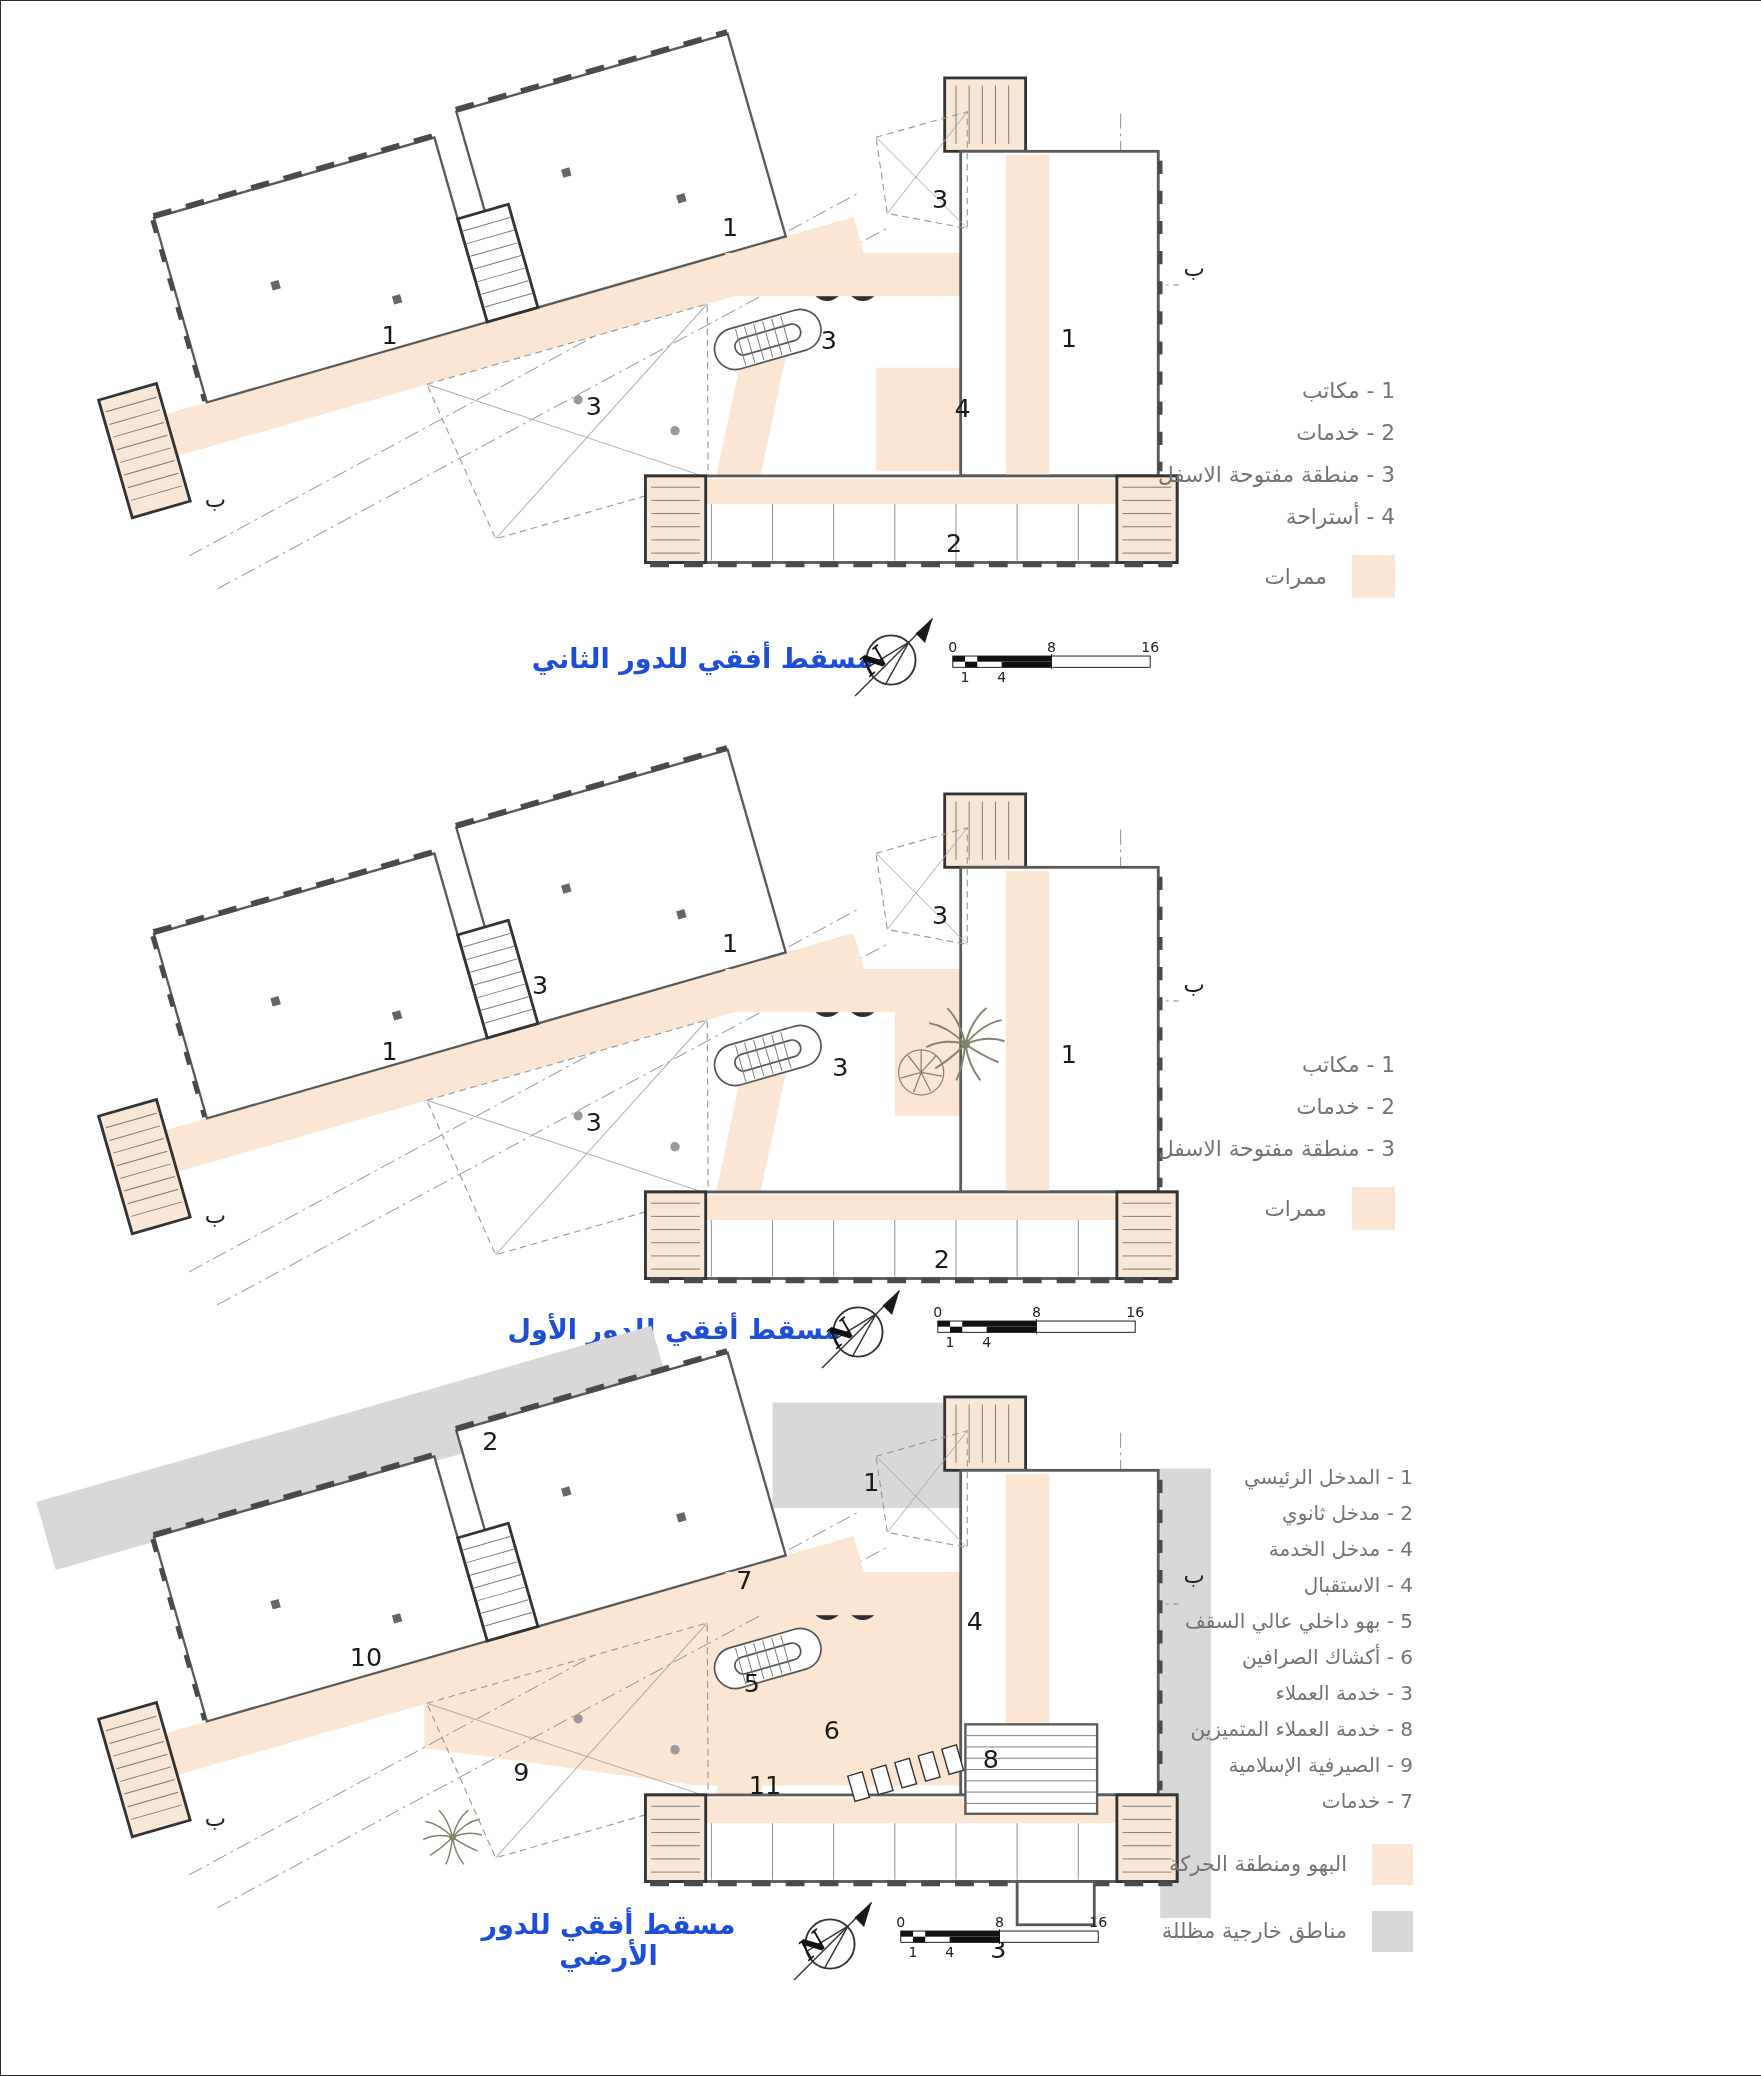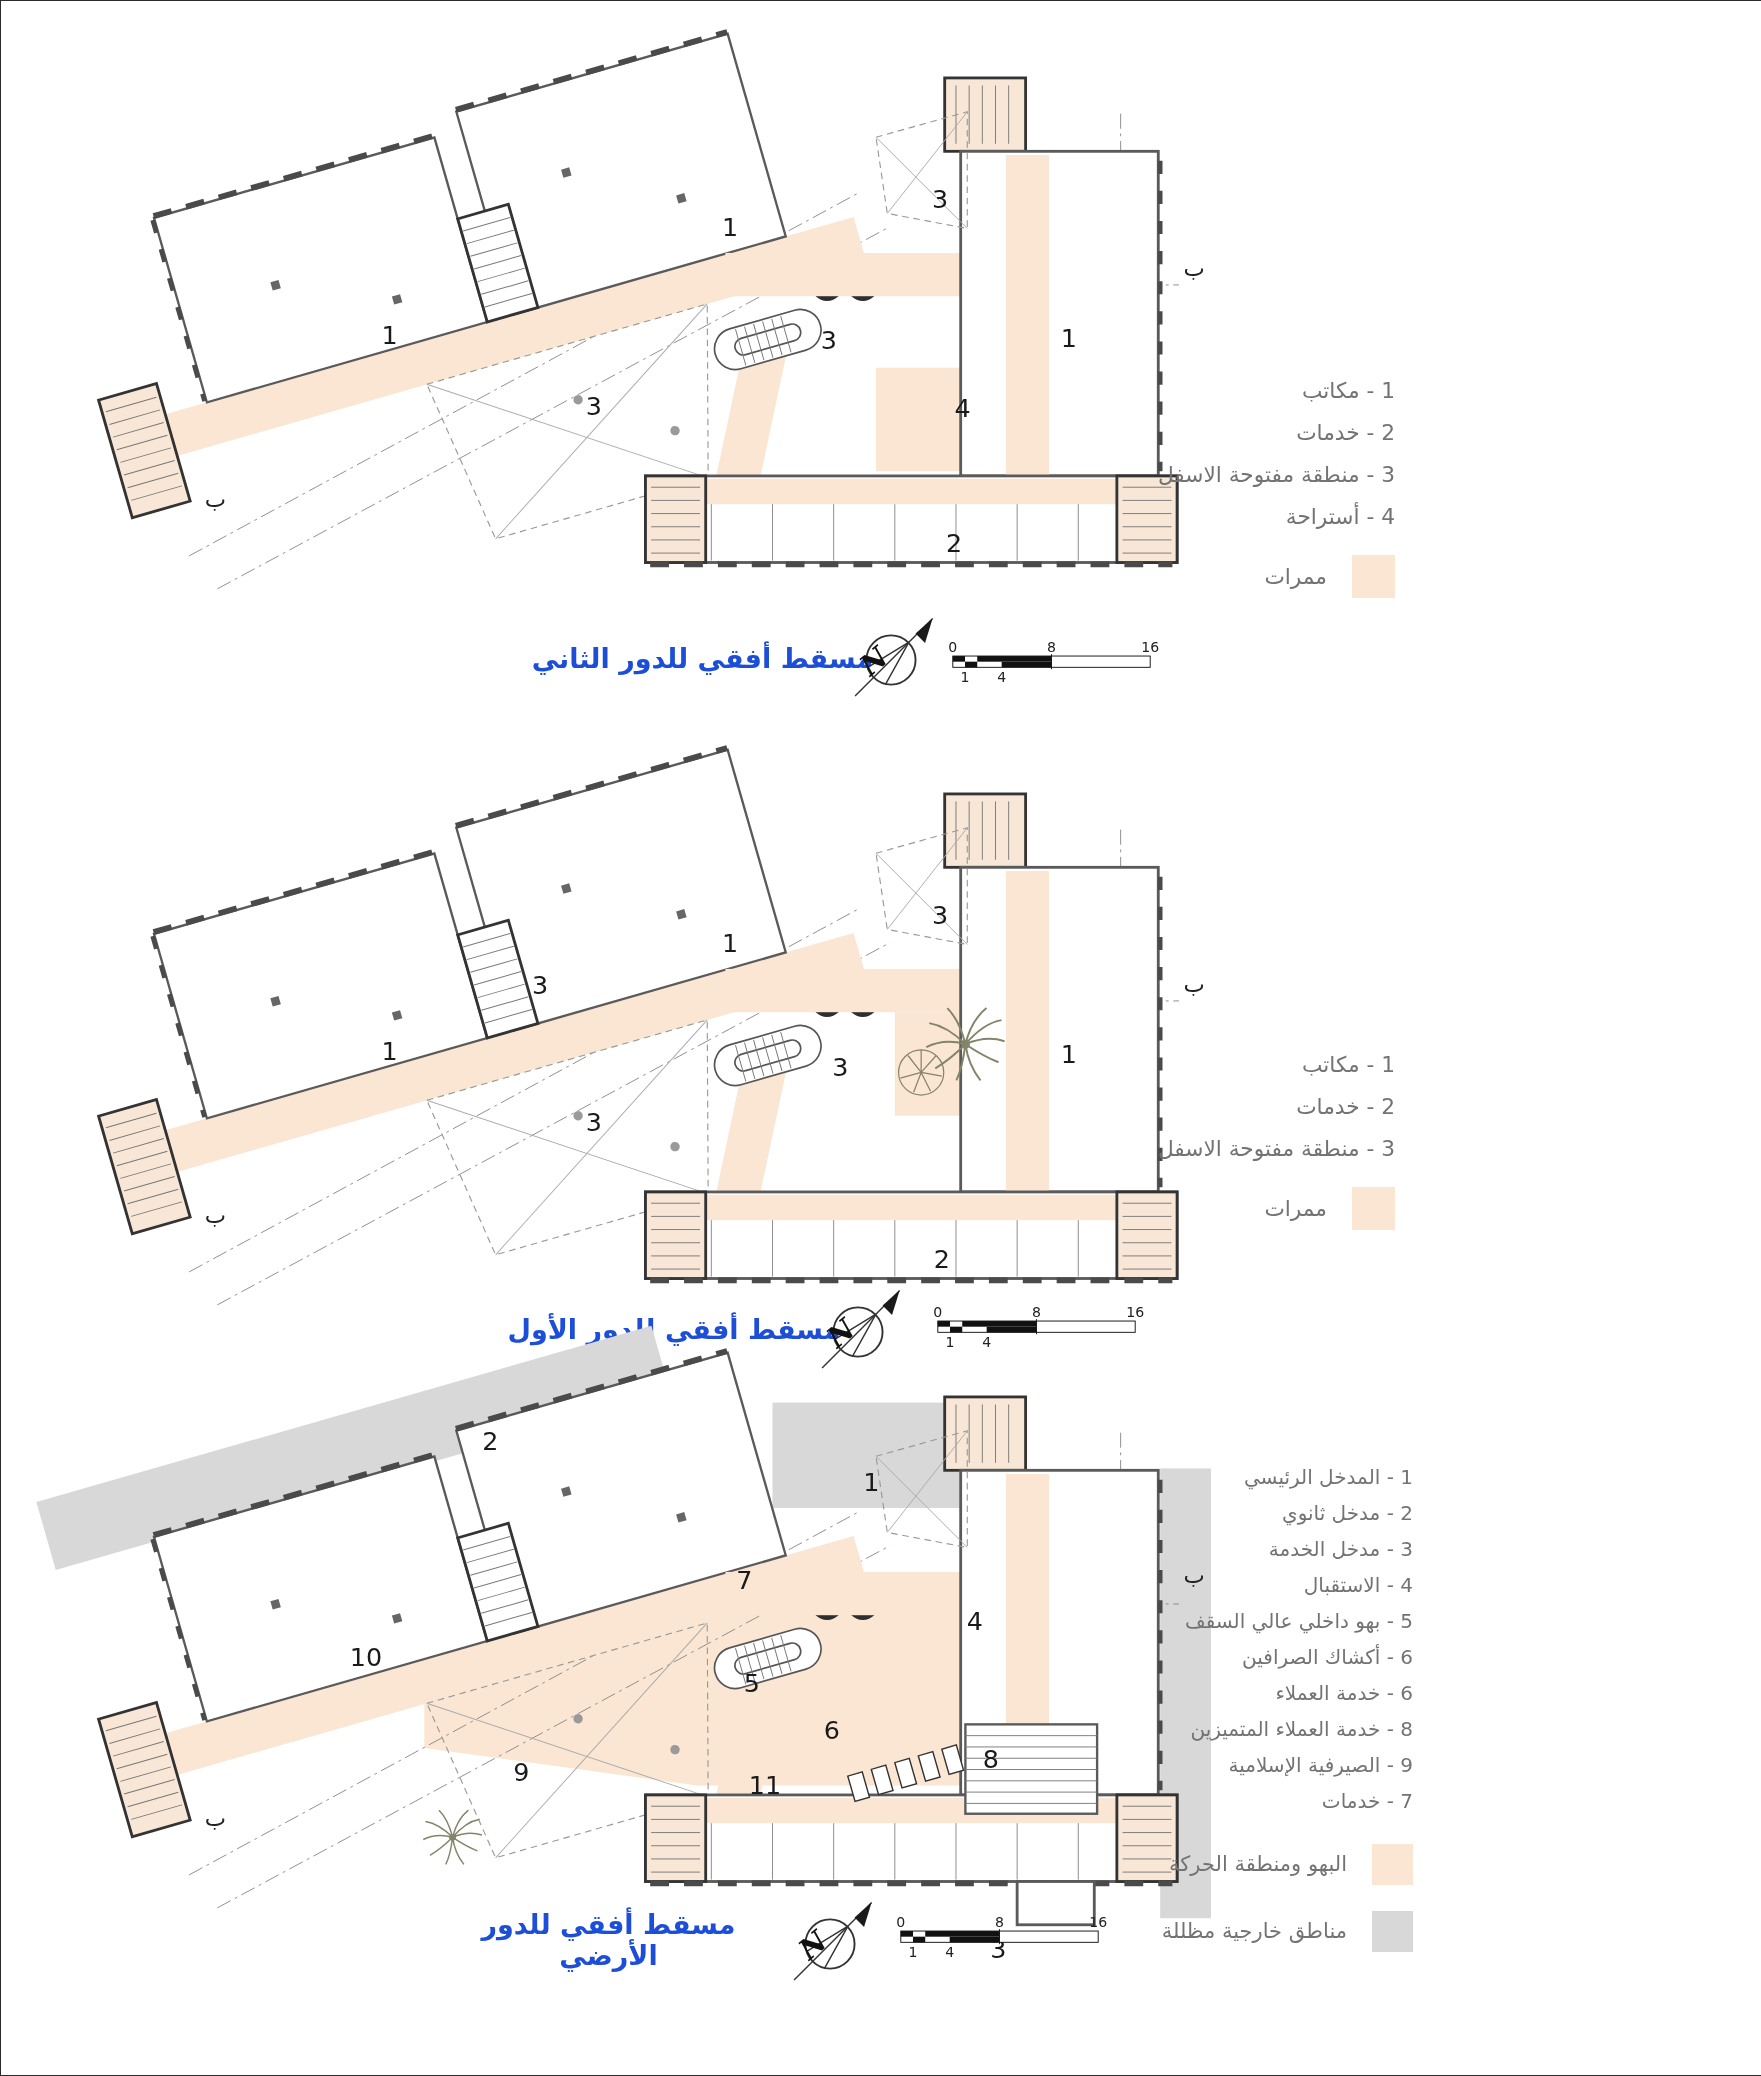--- a/index.html
+++ b/index.html
@@ -326,25 +326,25 @@
       <use href="#sym-scalebar"></use>
       <text class="sb-num" x="10" y="12">0</text>
       <text class="sb-num" x="115" y="12">8</text>
       <text class="sb-num" x="220" y="12">16</text>
       <text class="sb-num" x="23" y="44">1</text>
       <text class="sb-num" x="62" y="44">4</text>
     </svg>
     <div class="legend legend-sm" style="left:1045px;top:1458px;width:367px">
       <div class="lrow">1 - المدخل الرئيسي</div>
       <div class="lrow">2 - مدخل ثانوي</div>
-      <div class="lrow">3 - مدخل الخدمة</div>
+      <div class="lrow">4 - مدخل الخدمة</div>
       <div class="lrow">4 - الاستقبال</div>
       <div class="lrow">5 - بهو داخلي عالي السقف</div>
       <div class="lrow">6 - أكشاك الصرافين</div>
-      <div class="lrow">6 - خدمة العملاء</div>
+      <div class="lrow">3 - خدمة العملاء</div>
       <div class="lrow">8 - خدمة العملاء المتميزين</div>
       <div class="lrow">9 - الصيرفية الإسلامية</div>
       <div class="lrow">7 - خدمات</div>
       <div class="swrow" style="margin-top:24.5px">
         <div class="swatch sw-peach"></div>
         <span class="swlabel">البهو ومنطقة الحركة</span>
       </div>
       <div class="swrow" style="margin-top:26px">
         <div class="swatch sw-gray"></div>
         <span class="swlabel">مناطق خارجية مظللة</span>

